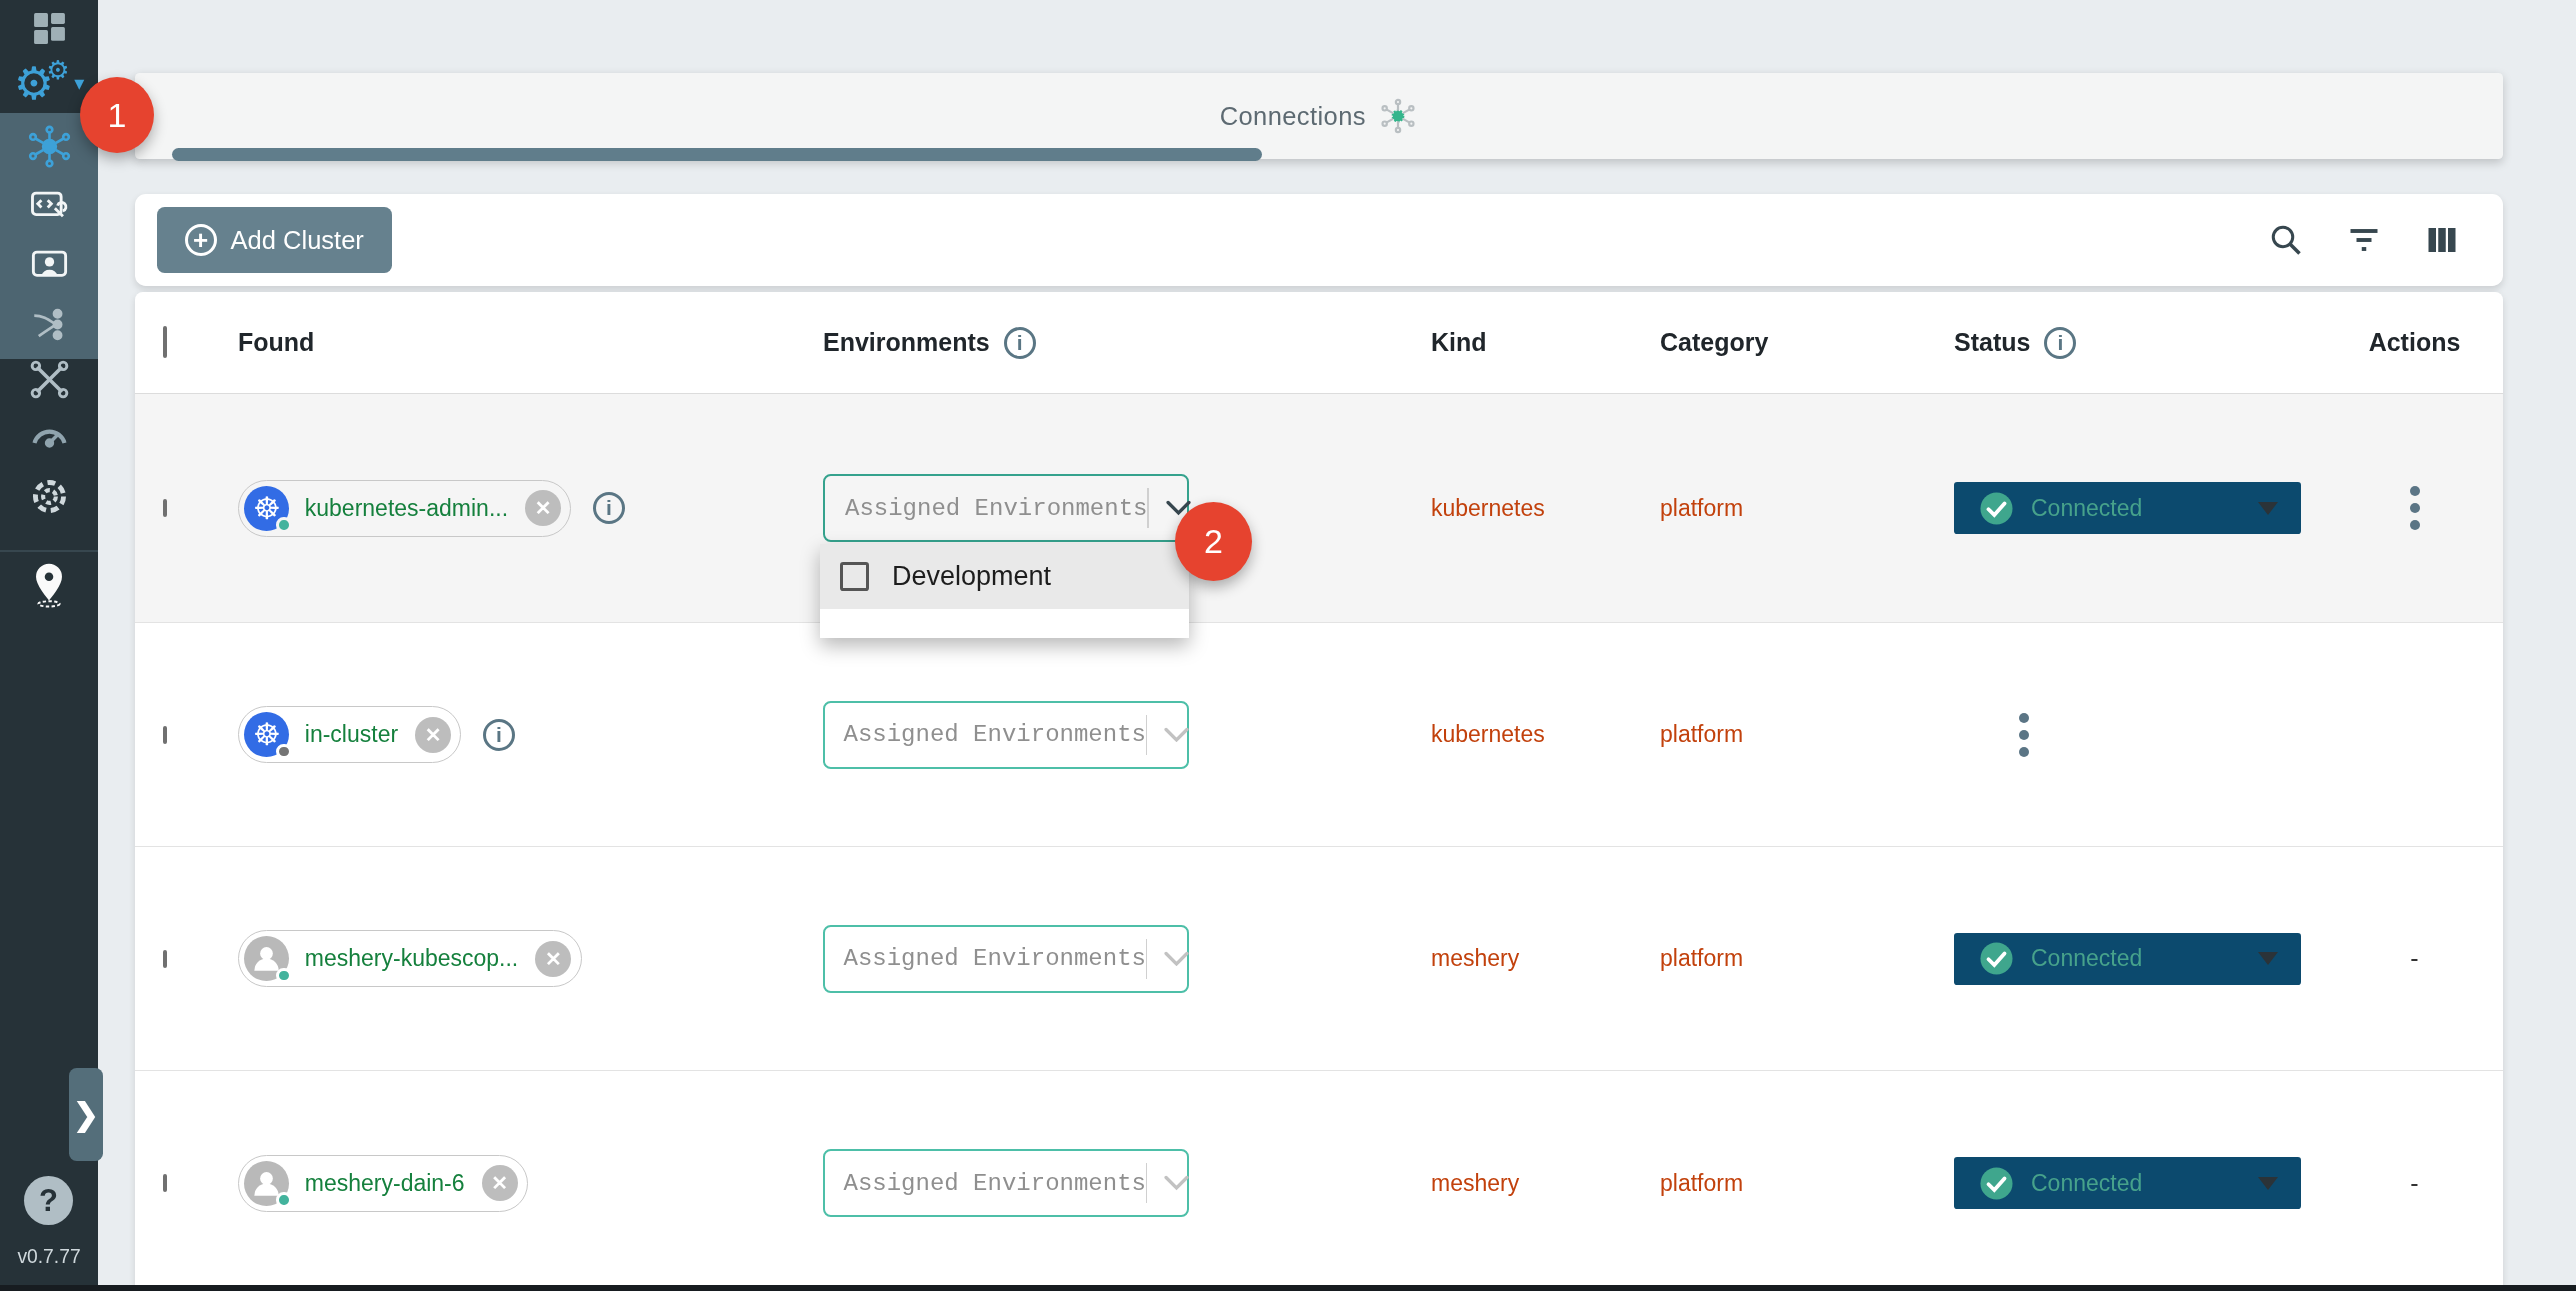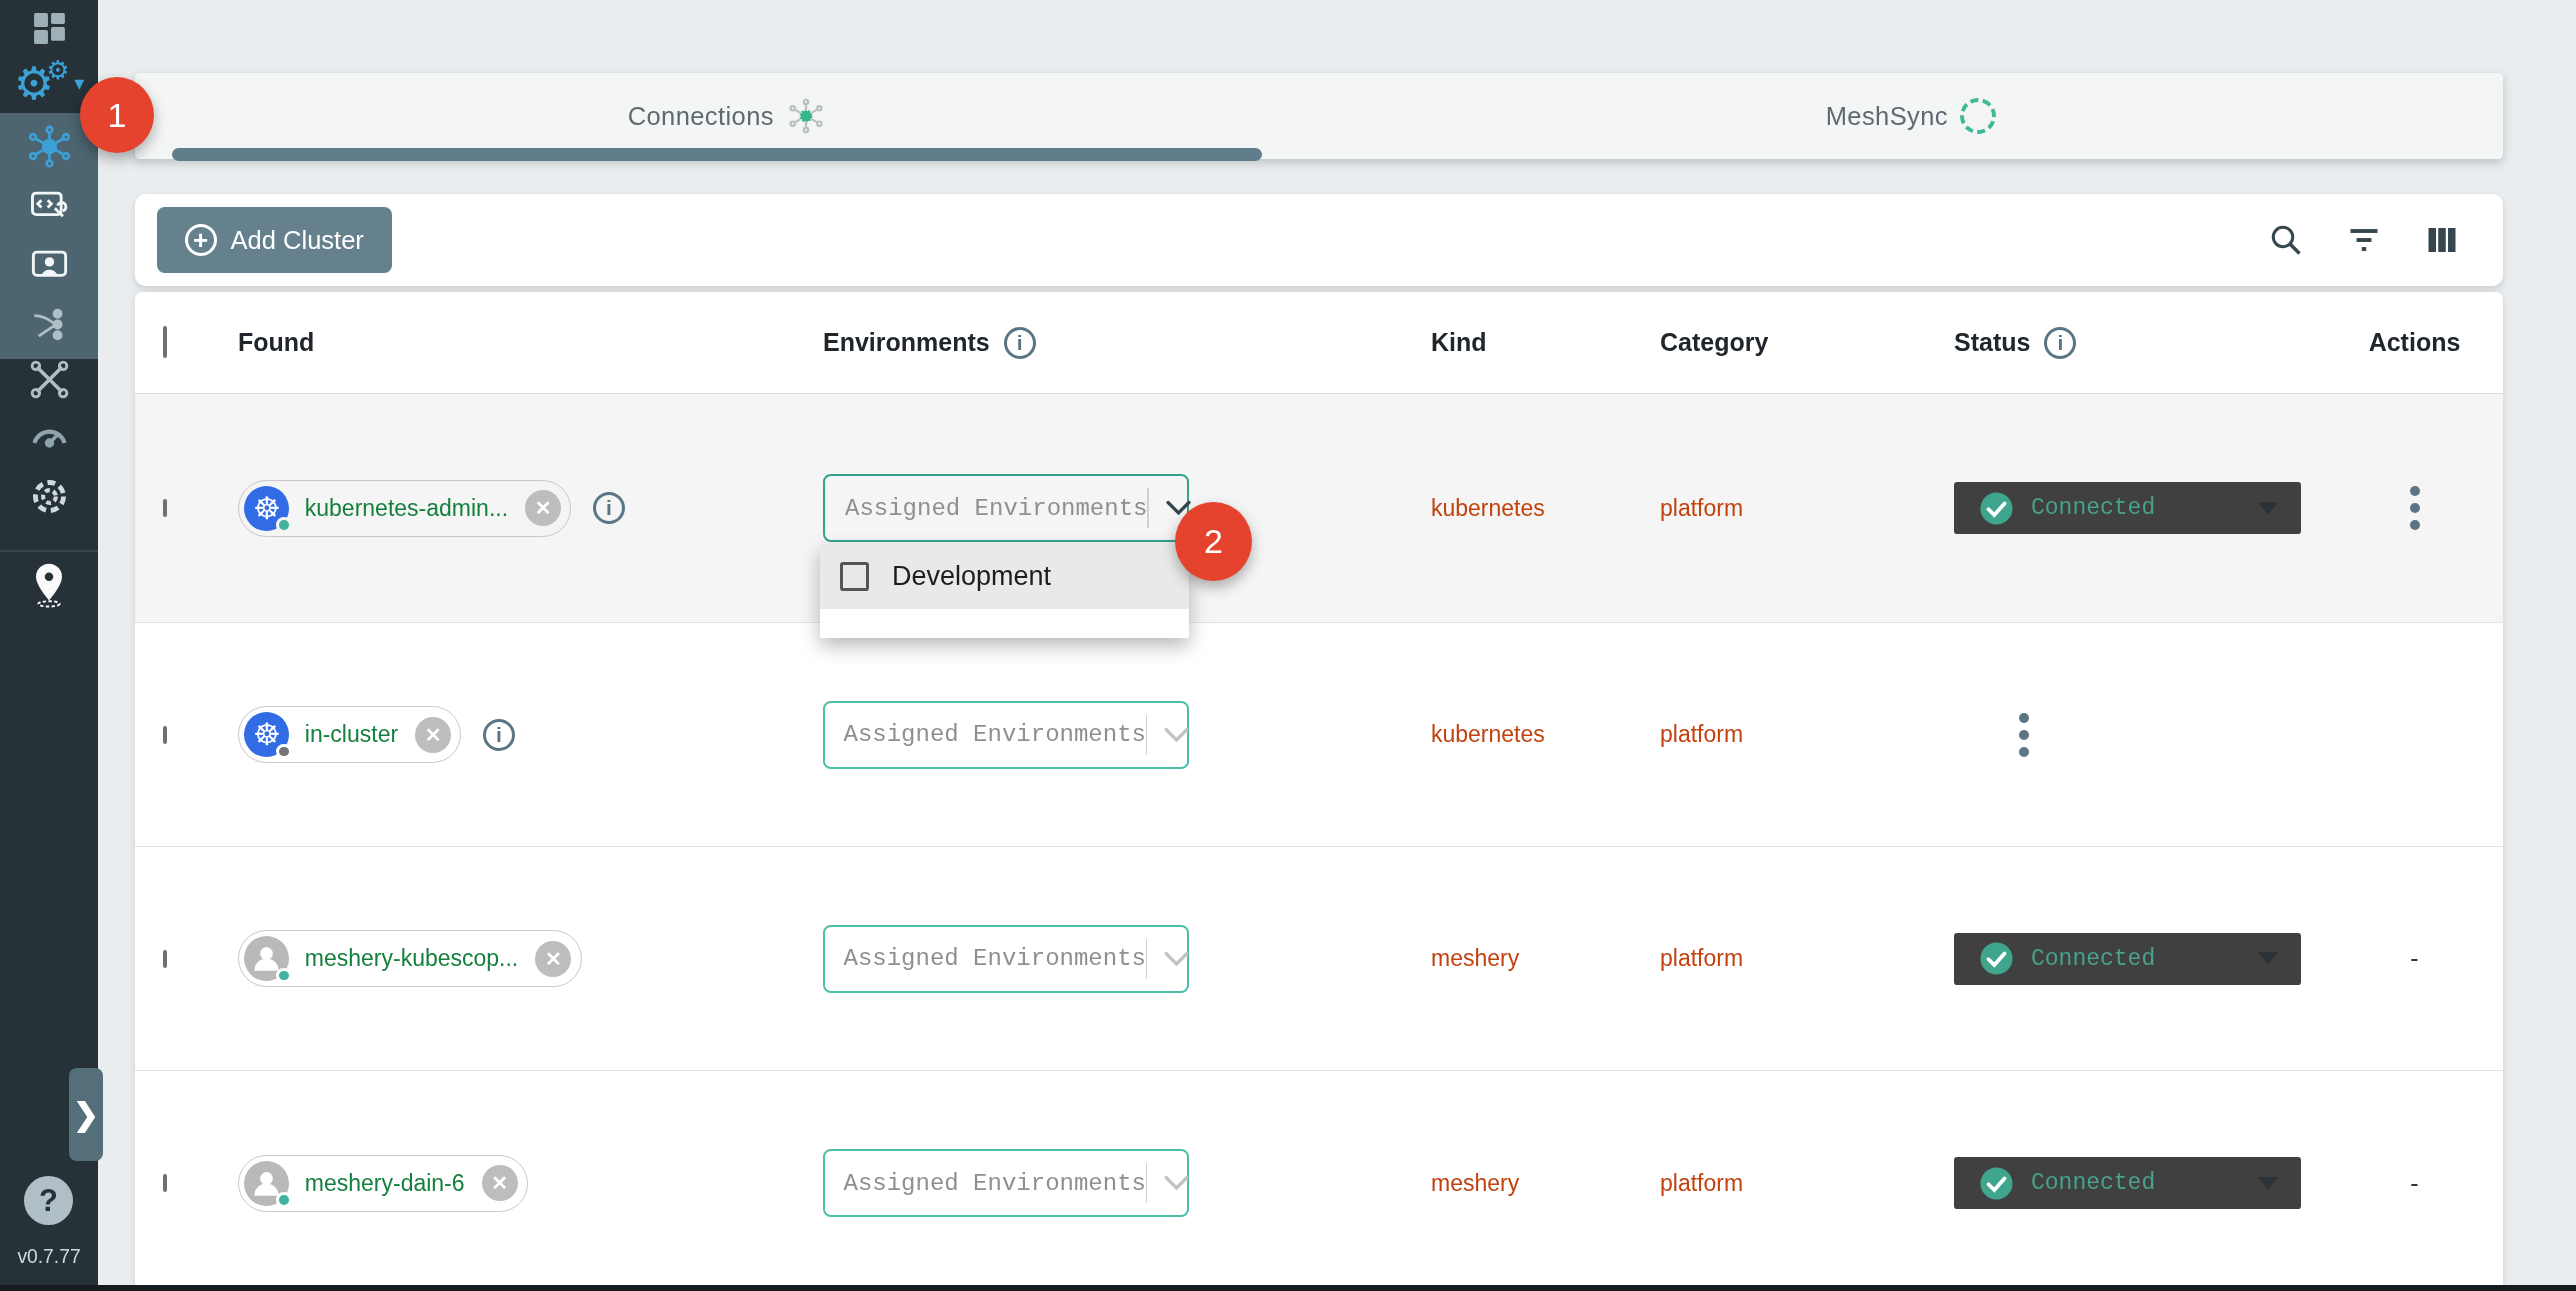--- a/index.html
+++ b/index.html
@@ -146,21 +146,21 @@
   .menu-cb { width:29px; height:29px; border:3.9px solid #555; border-radius:3.1px; background:transparent; cursor:pointer; }
   .menu-label { font-size:27px; color:#1d1d1d; }
 
   .cell-text { font-size:23px; color:#c2410c; }
 
   
   .status-badge {
     width:347px; height:52px; border-radius:3.1px; display:flex; align-items:center;
     padding:0 23px 0 25px; cursor:pointer;
   }
-  .status-badge.connected { background:#404040;font-family:Liberation Mono, monospace; }
+  .status-badge.connected { background:#0c4a6e; }
   .status-badge.notfound  { background:#e0e0e0; }
   .status-icon { width:35px; height:35px; flex:0 0 auto; }
   .status-label { font-size:23px; margin-left:17px; }
   .connected .status-label { color:#47a28b; }
   .notfound  .status-label { color:#24292d; }
   .status-caret { margin-left:auto; width:0; height:0; border-left:10px solid transparent;
                   border-right:10px solid transparent; border-top:13px solid #2b3338; }
 
   
   .actioncell { display:flex; align-items:center; justify-content:center; width:139px; }
@@ -296,24 +296,20 @@
         <line x1="9" y1="13.7" x2="5" y2="16"></line>
           <line x1="15" y1="13.7" x2="19" y2="16"></line>
         <circle cx="12" cy="3.6" r="1.3"></circle>
           <circle cx="12" cy="20.4" r="1.3"></circle>
         <circle cx="4" cy="7.4" r="1.3"></circle>
           <circle cx="20" cy="7.4" r="1.3"></circle>
         <circle cx="4" cy="16.6" r="1.3"></circle>
           <circle cx="20" cy="16.6" r="1.3"></circle>
       </svg>
       <div class="tab-indicator"></div>
-    </div>
-    <div class="tab">
-      <span>MeshSync</span>
-      <span class="meshsync-icon"></span>
     </div>
   </div>
 
   <div class="toolbar">
     <button class="add-cluster">
       <span class="plus-circle">
           <span>+</span>
         </span>
       <span>Add Cluster</span>
     </button>

